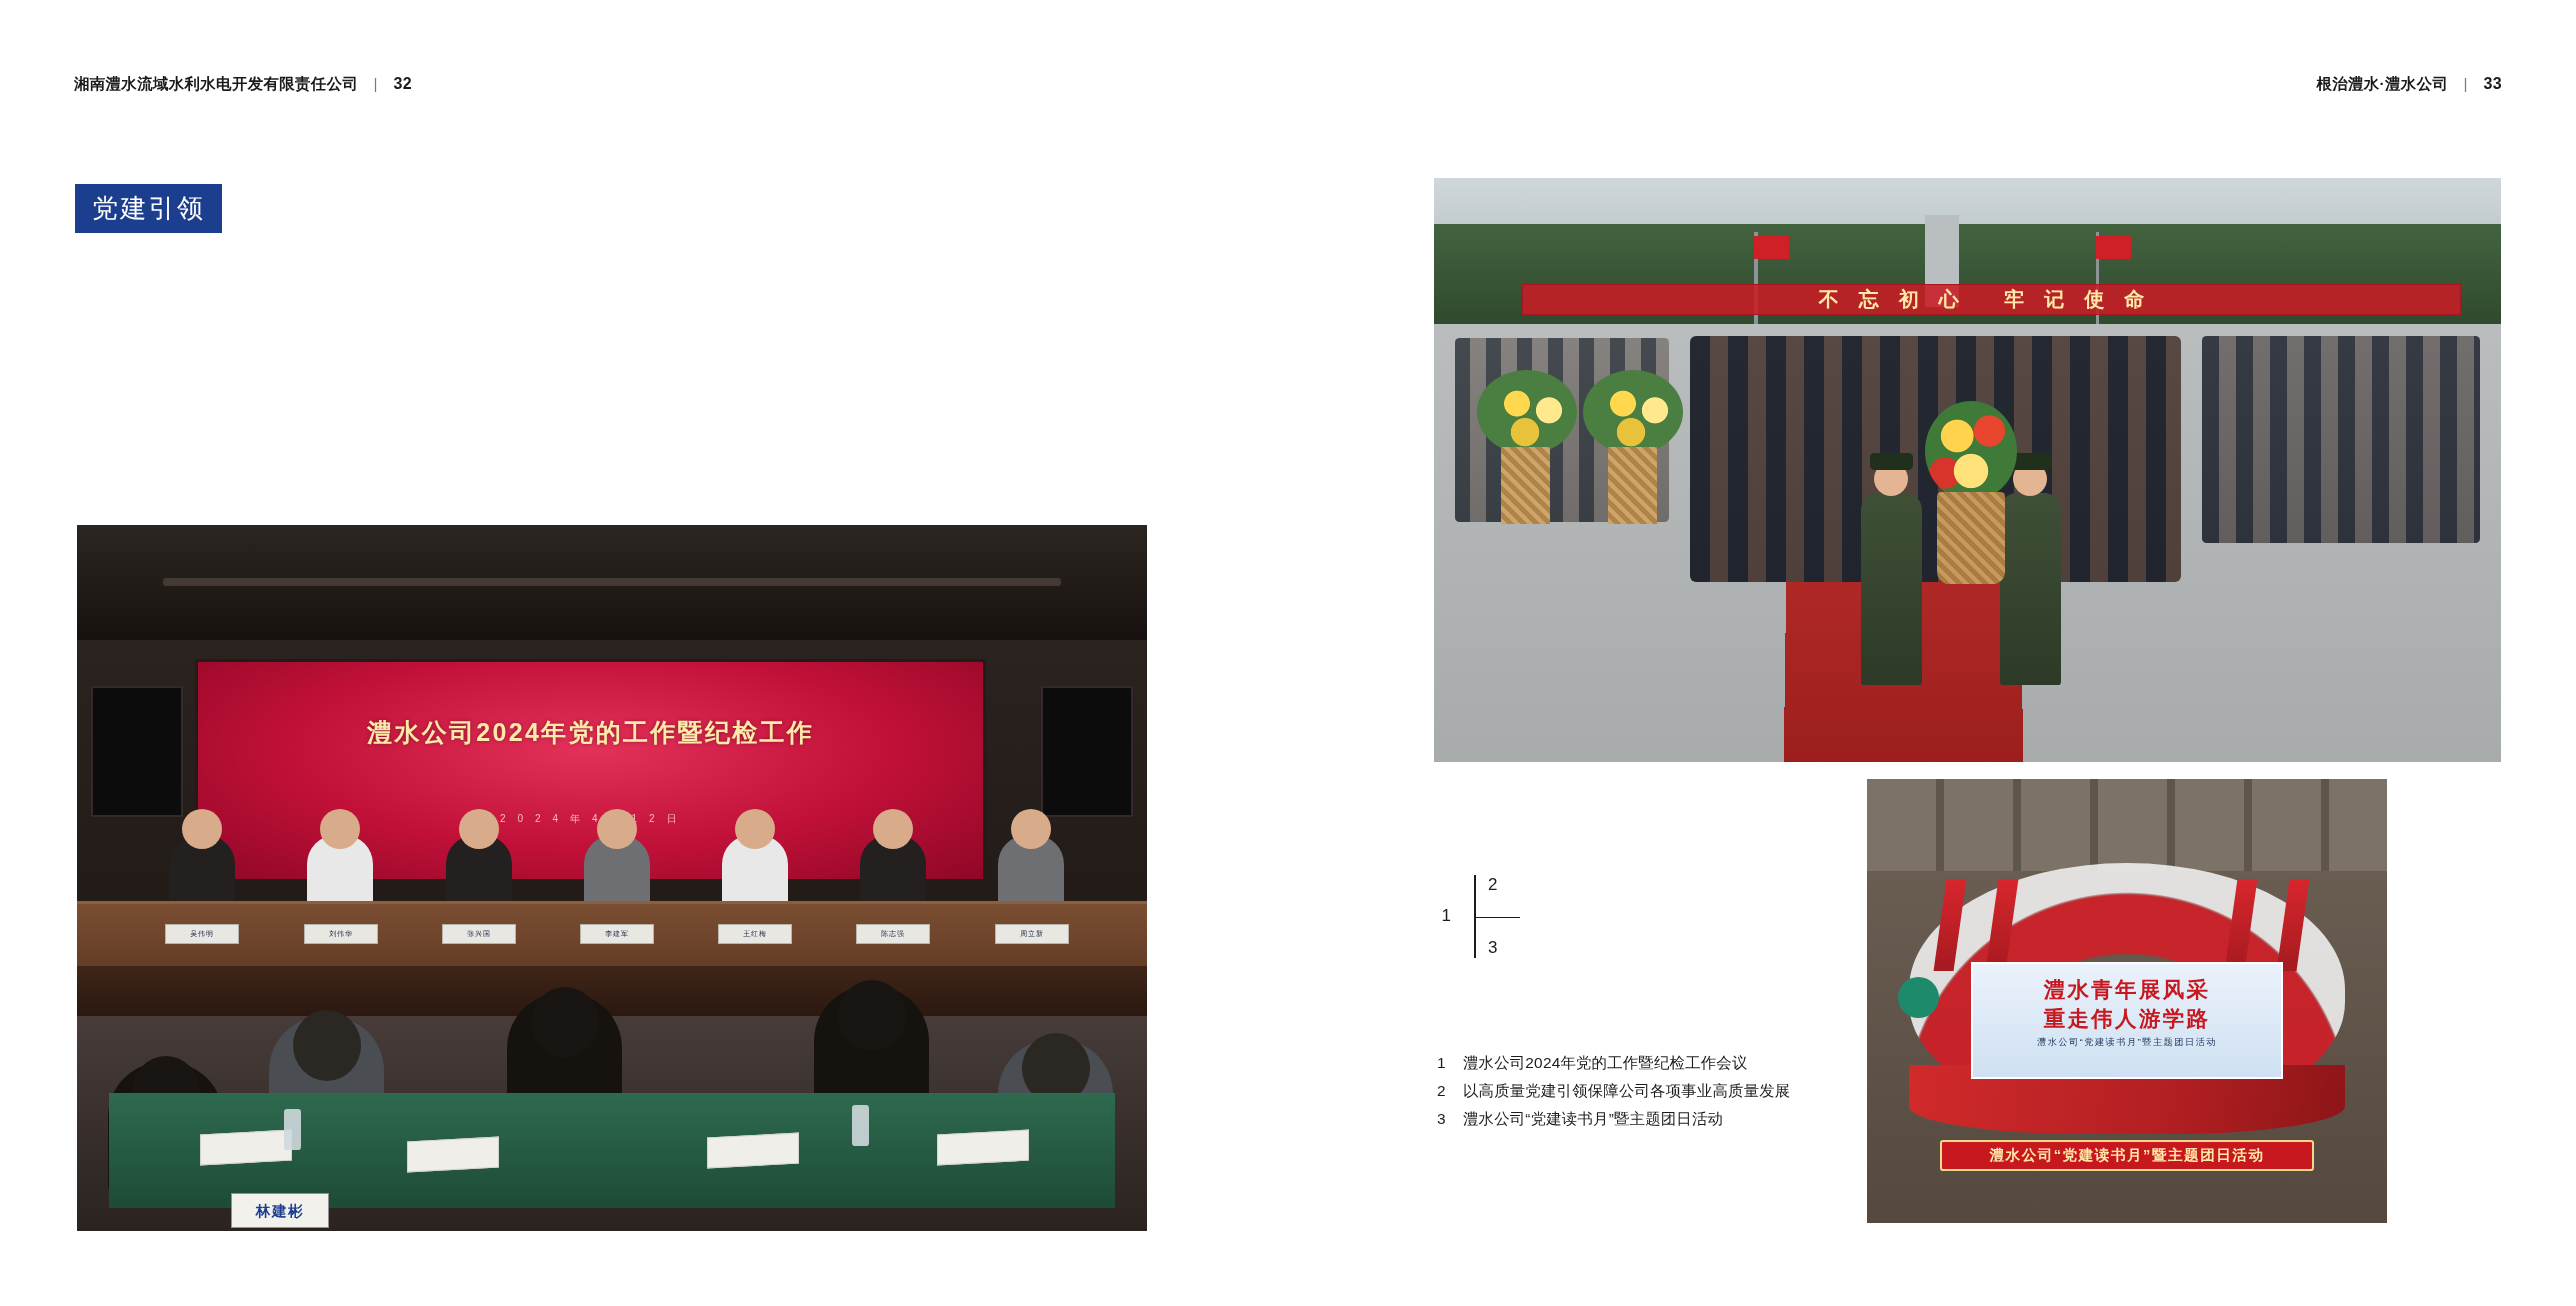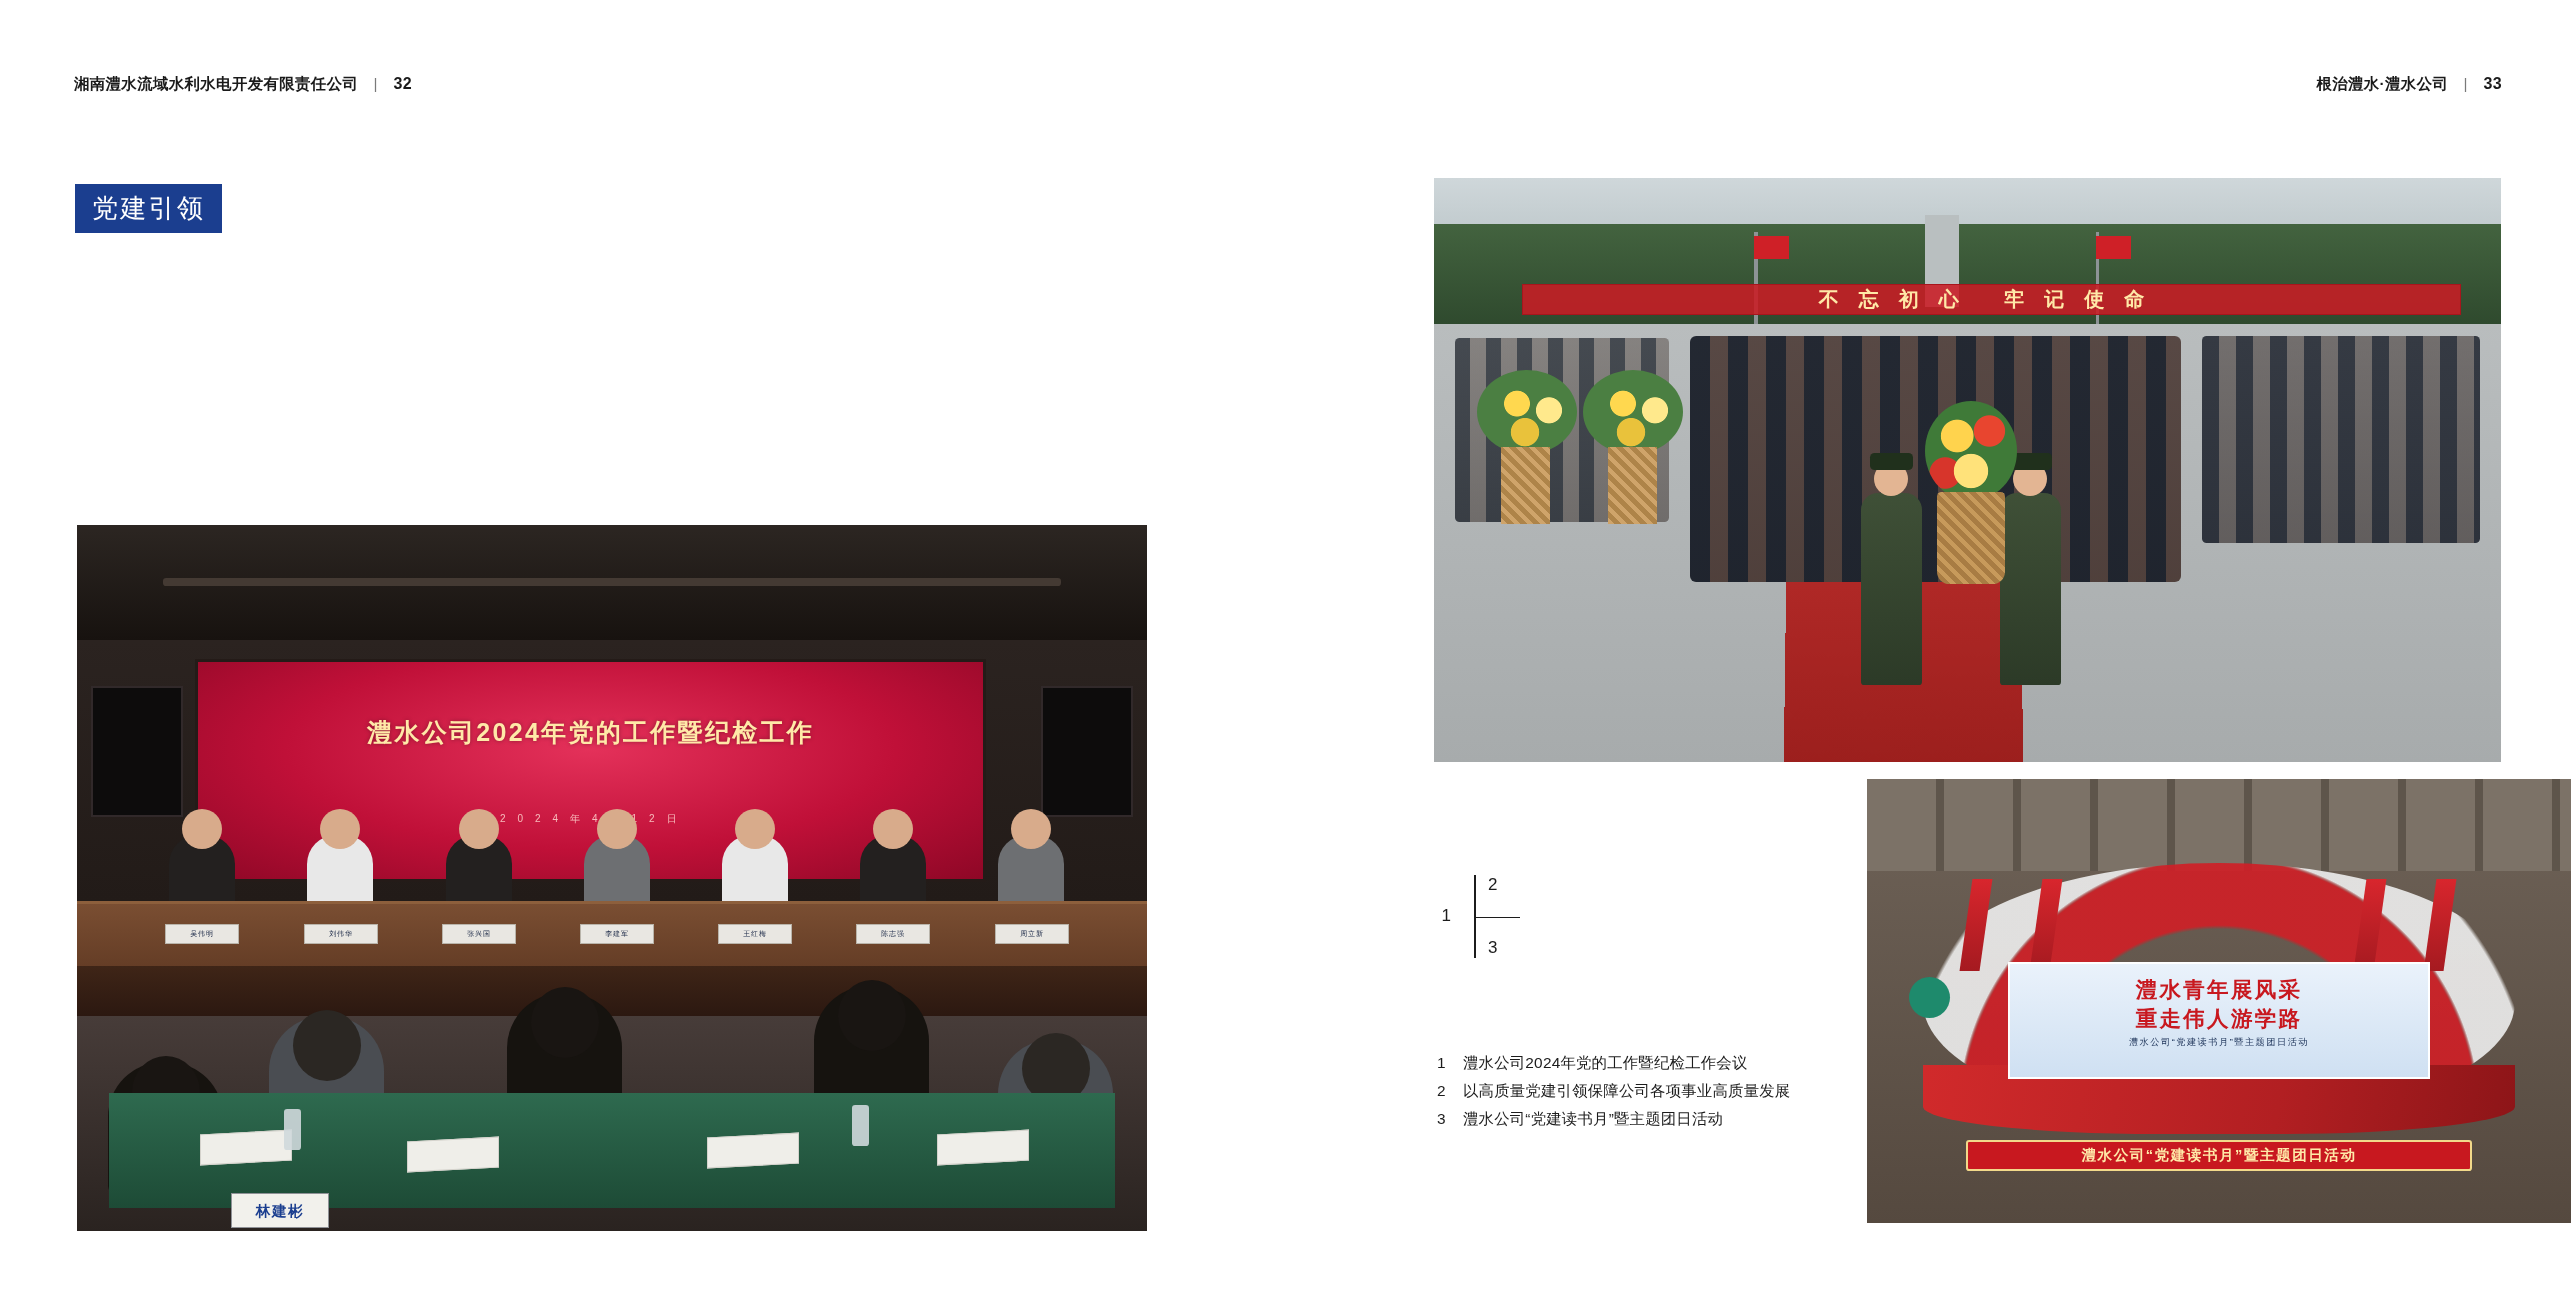--- a/index.html
+++ b/index.html
@@ -274,21 +274,21 @@
   }
   .sq-flagpole {
     position: absolute; top: 54px; width: 3.8px; height: 107px; background: #8d9396;
   }
   .sq-flag {
     position: absolute; width: 35px; height: 23px; background: #cf2027;
   }
 
   
   #photo-youth {
-    left: 1867px; top: 779px; width: 704px; height: 444px;
+    left: 1867px; top: 779px; width: 520px; height: 444px;
     background: #6c6157;
   }
   .yt-ground {
     position: absolute; inset: 0;
     background: linear-gradient(#6f6358, #55493f);
   }
   .yt-wallrow {
     position: absolute; left: 0; top: 0; width: 100%; height: 92px;
     background: repeating-linear-gradient(90deg, #7c7267 0 69px, #5e554b 69px 77px);
   }

